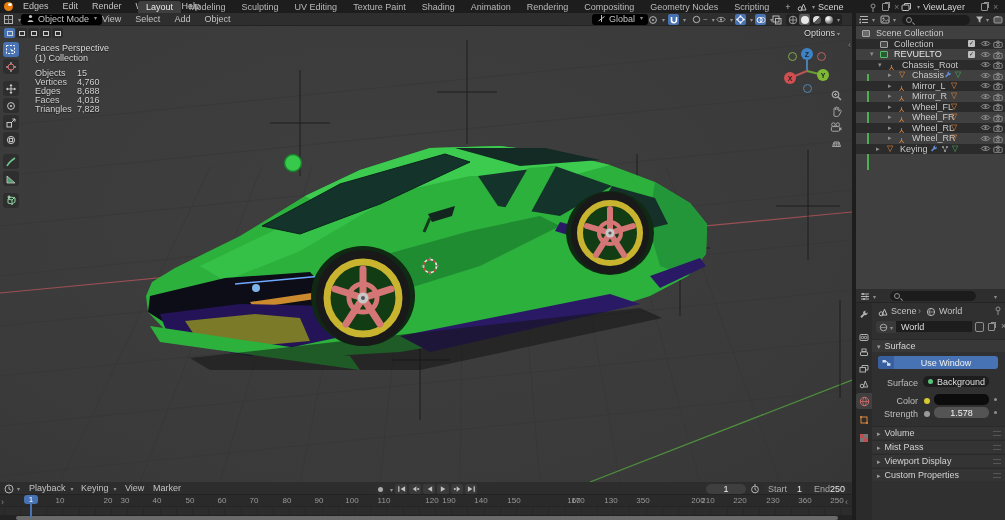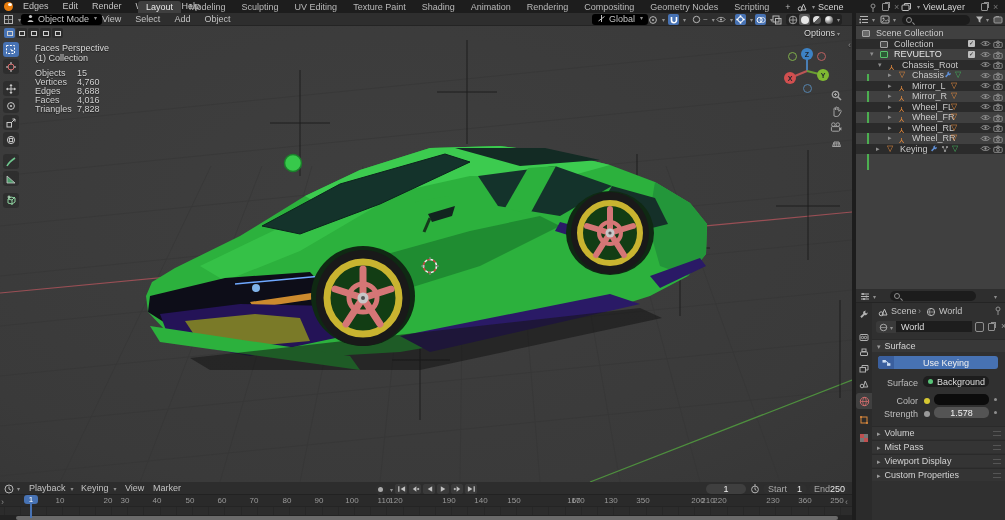--- a/index.html
+++ b/index.html
@@ -885,21 +885,21 @@
       <span class="arr2">▾</span><span>Surface</span>
     </div>
     <div class="abs" style="left:22px;top:67px;width:120px;height:13px;background:#4772b3;border-radius:3px;display:flex;align-items:center">
       <span style="width:16px;height:13px;background:#3a5f9e;border-radius:3px 0 0 3px;display:flex;align-items:center;justify-content:center">
         <svg width="9" height="8" viewBox="0 0 9 8">
             <rect x="0.5" y="1" width="3.4" height="2.6" fill="#cfe0f5"></rect>
             <rect x="5" y="4.2" width="3.4" height="2.6" fill="#cfe0f5"></rect>
             <path d="M4 2.3 6.6 4.2" stroke="#cfe0f5"></path>
           </svg>
       </span>
-      <span style="flex:1;text-align:center;color:#f0f0f0">Use Keying</span>
+      <span style="flex:1;text-align:center;color:#f0f0f0">Use Window</span>
     </div>
     <div>
       <span class="plabel" style="left:16px;top:89px;width:46px">Surface</span>
       <span class="fld" style="left:67px;top:87px;width:66px;padding-left:5px;gap:4px">
         <span class="dot" style="width:5px;height:5px;background:#59c479"></span>
         <span>Background</span>
       </span>
     </div>
     <div>
       <span class="plabel" style="left:16px;top:107px;width:46px">Color</span>
@@ -1009,31 +1009,31 @@
         <span class="tick" style="left:108px">20</span>
         <span class="tick" style="left:125px">30</span>
         <span class="tick" style="left:157px">40</span>
         <span class="tick" style="left:190px">50</span>
         <span class="tick" style="left:222px">60</span>
         <span class="tick" style="left:254px">70</span>
         <span class="tick" style="left:287px">80</span>
         <span class="tick" style="left:319px">90</span>
         <span class="tick" style="left:352px">100</span>
         <span class="tick" style="left:384px">110</span>
-        <span class="tick" style="left:396px">120</span>
+        <span class="tick" style="left:432px">120</span>
         <span class="tick" style="left:449px">190</span>
         <span class="tick" style="left:481px">140</span>
         <span class="tick" style="left:514px">150</span>
         <span class="tick" style="left:574px">160</span>
         <span class="tick" style="left:578px">170</span>
         <span class="tick" style="left:611px">130</span>
         <span class="tick" style="left:643px">350</span>
         <span class="tick" style="left:698px">200</span>
         <span class="tick" style="left:708px">210</span>
-        <span class="tick" style="left:720px">220</span>
+        <span class="tick" style="left:740px">220</span>
         <span class="tick" style="left:773px">230</span>
         <span class="tick" style="left:805px">360</span>
         <span class="tick" style="left:837px">250</span>
     </div>
     <div id="tl-track"></div>
     <div id="tl-scroll">
         <span id="tl-thumb"></span>
       </div>
     <div id="playhead-line"></div>
     <div id="playhead-pill"><span>1</span></div>

